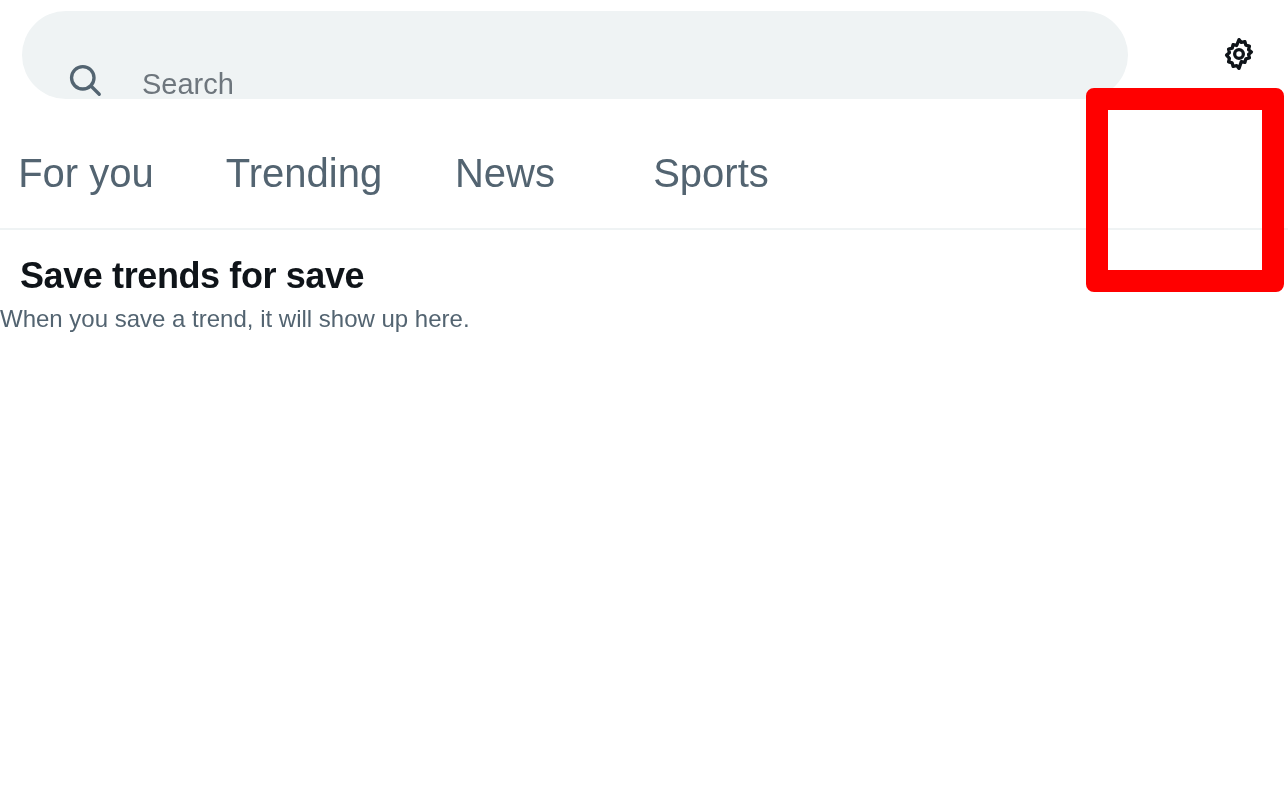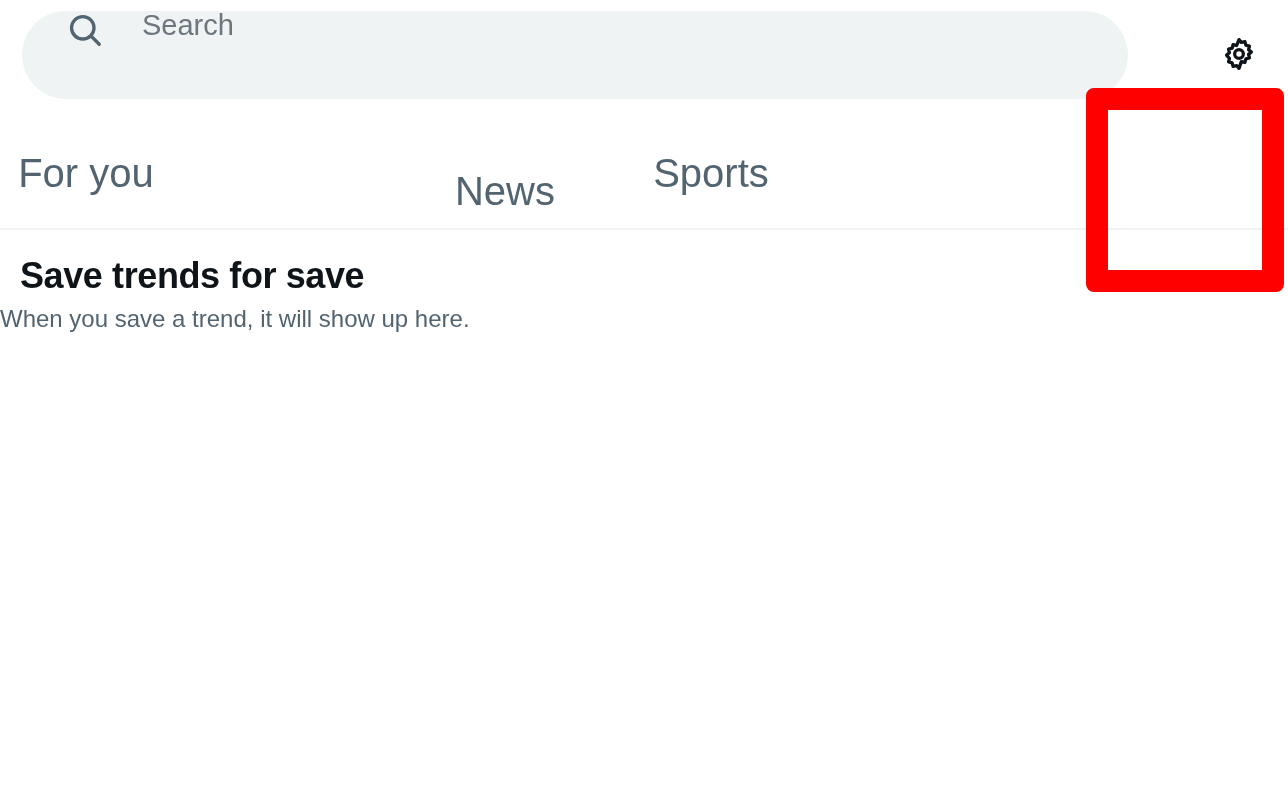--- a/index.html
+++ b/index.html
@@ -30,21 +30,21 @@
 
   .search-pill {
     position: absolute;
     left: 22px;
     top: 11px;
     width: 1106px;
     height: 88px;
     background: #eff3f4;
     border-radius: 44px;
     display: flex;
-    align-items: flex-start;
+    align-items: flex-end;
     padding-left: 44px;
   }
 
   .search-icon {
     width: 38px;
     height: 38px;
     flex: 0 0 38px;
     display: block;
     color: #536471;
   }
@@ -133,21 +133,21 @@
     position: absolute;
     bottom: 13px;
     height: 6px;
     border-radius: 3px;
     background: #1d9bf0;
   }
 
   
   #tab-for-you      { left: 10px;   width: 152px; }
   #tab-trending     { left: 216px;  width: 176px; }
-  #tab-news         { left: 444px;  width: 122px; justify-content: center; }
+  #tab-news         { left: 444px;  width: 122px; }
   #tab-sports       { left: 638px;  width: 146px; }
   #tab-entertainment{ left: 820px;  width: 254px; }
   #tab-saved        { left: 1128px; width: 140px; }
 
   #tab-saved .tab-indicator { left: 9px; width: 122px; }
 
   
   .empty-state {
     position: absolute;
     left: 0;
@@ -216,20 +216,23 @@
     </button>
 
   </div>
 
   <nav class="tabbar">
 
     <button class="tab" id="tab-for-you">
       <span class="tab-label">For you</span>
     </button>
 
+    <button class="tab" id="tab-trending">
+      <span class="tab-label">Trending</span>
+    </button>
 
     <button class="tab" id="tab-news">
       <span class="tab-label">News</span>
     </button>
 
     <button class="tab" id="tab-sports">
       <span class="tab-label">Sports</span>
     </button>
 
 

